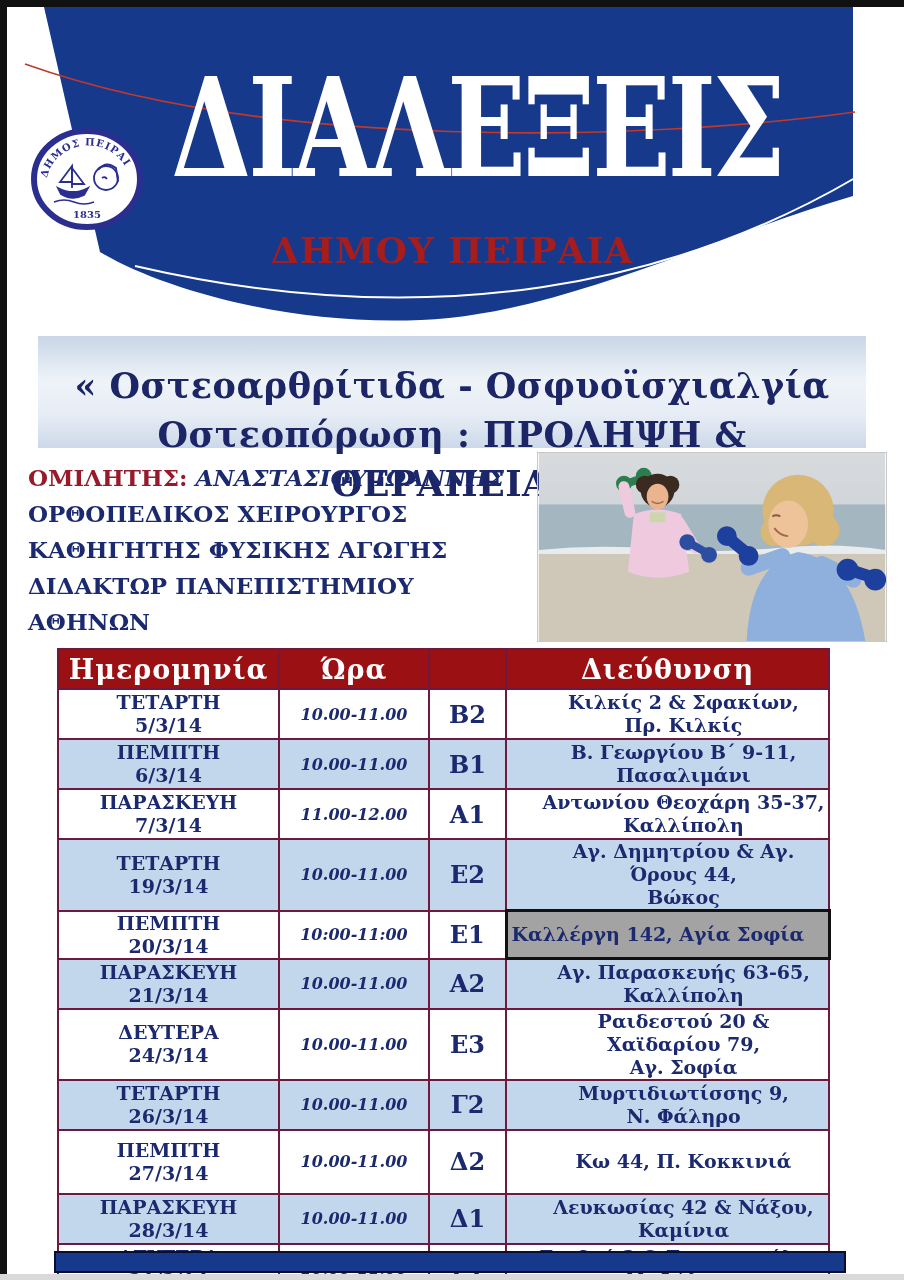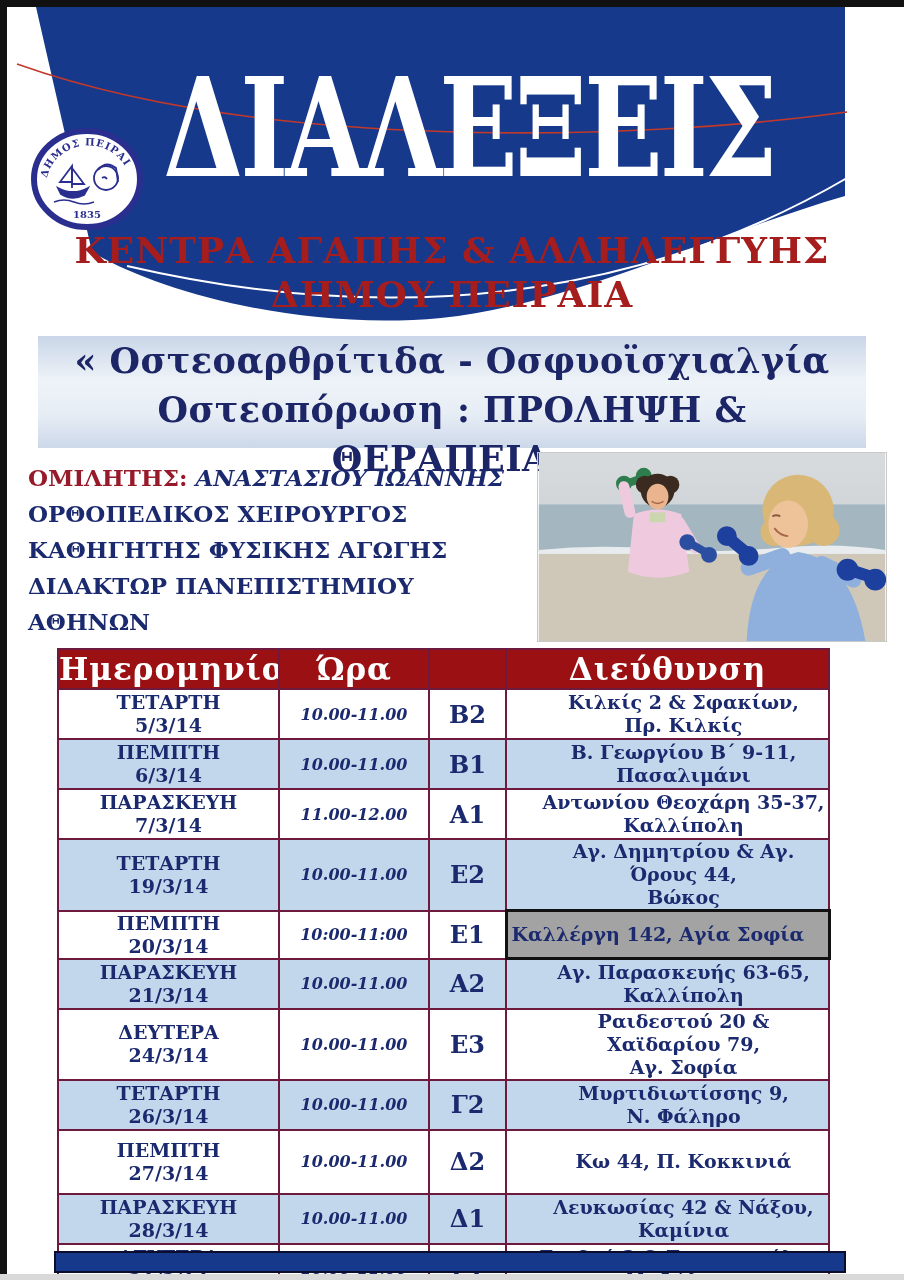--- a/index.html
+++ b/index.html
@@ -17,21 +17,21 @@
     position:relative;
     width:904px;height:1280px;
     background:#ffffff;
     font-family:"DejaVu Serif", serif;
     overflow:hidden;
   }
   .edge-top{position:absolute;left:0;top:0;width:904px;height:7px;background:#111;}
   .edge-left{position:absolute;left:0;top:0;width:7px;height:1280px;background:#111;}
   .edge-bottom{position:absolute;left:0;top:1274px;width:904px;height:6px;background:#d9d9d9;}
 
-  .banner-wrap{position:absolute;left:9px;top:0;width:736px;height:335px;}
+  .banner-wrap{position:absolute;left:17px;top:0;width:736px;height:335px;}
   .banner-svg{position:absolute;left:0;top:0;}
   .banner-title{
     position:absolute;left:120px;top:48px;width:680px;
     text-align:center;
     color:#ffffff;
     font-size:103px;font-weight:bold;
     letter-spacing:-3px;
     transform:scaleY(1.32);
     transform-origin:top center;
     white-space:nowrap;
@@ -43,21 +43,21 @@
     position:absolute;left:40px;top:228px;width:824px;
     text-align:center;color:var(--heading-red);
     font-weight:bold;font-size:36px;line-height:44px;letter-spacing:1px;
   }
 
   .subject-box{
     position:absolute;left:38px;top:336px;width:828px;height:112px;
     background:linear-gradient(180deg,#c9d6e8 0%,#eef3f8 40%,#e7edf5 70%,#ccd8e9 100%);
     text-align:center;color:#1c2566;
     font-weight:bold;font-size:35px;line-height:49px;
-    padding-top:0;letter-spacing:0.5px;
+    padding-top:25px;letter-spacing:0.5px;
   }
 
   .speaker{
     position:absolute;left:28px;top:460px;width:510px;
     text-align:left;color:var(--navy);
     font-weight:bold;font-size:23px;line-height:36px;
   }
   .speaker .lbl{color:var(--speaker-red);}
   .speaker .nm{font-style:italic;}
 
@@ -69,21 +69,21 @@
     color:var(--navy);
   }
   table.schedule th, table.schedule td{
     border:2px solid var(--maroon);
     text-align:center;vertical-align:middle;
     overflow:hidden;
   }
   table.schedule thead tr{height:40px;}
   table.schedule th{
     background:var(--hdr-red);color:#ffffff;
-    font-size:31px;font-weight:bold;letter-spacing:1px;
+    font-size:27px;font-weight:bold;letter-spacing:1px;
   }
   table.schedule tbody tr{height:50px;background:#ffffff;}
   table.schedule tbody tr.shaded{background:var(--row-blue);}
   table.schedule tbody tr:nth-child(5){height:46px;}
   table.schedule tbody tr:nth-child(9){height:64px;}
   td.c-date{font-size:19px;font-weight:bold;line-height:23px;}
   td.c-time{font-size:16px;font-weight:bold;font-style:italic;}
   td.c-code{font-size:24px;font-weight:bold;}
   td.c-addr{font-size:19px;font-weight:bold;line-height:23px;padding-left:32px;}
   td.c-addr.boxed{border:3px solid #111;text-align:left;padding-left:4px;background:#a3a3a3;}
@@ -120,21 +120,20 @@
   </g>
   <g stroke="#2a2f8f" fill="none" stroke-width="1.8">
     <circle cx="78" cy="52" r="12"></circle>
     <path d="M70,44 Q78,34 88,42 L90,56"></path>
     <path d="M74,52 Q77,50 79,53"></path>
   </g>
   <text x="59" y="92" font-size="10" font-weight="bold" fill="#2a2f8f" text-anchor="middle">1835</text>
 </svg>
 
 <div class="org-heading">
-  <div>ΚΕΝΤΡΑ ΑΓΑΠΗΣ &amp; ΑΛΛΗΛΕΓΓΥΗΣ</div>
   <div>ΔΗΜΟΥ ΠΕΙΡΑΙΑ</div>
 </div>
 
 <div class="subject-box">
   <div>« Οστεοαρθρίτιδα - Οσφυοϊσχιαλγία</div>
   <div>Οστεοπόρωση : ΠΡΟΛΗΨΗ &amp; ΘΕΡΑΠΕΙΑ»</div>
 </div>
 
 <div class="speaker">
   <div>

